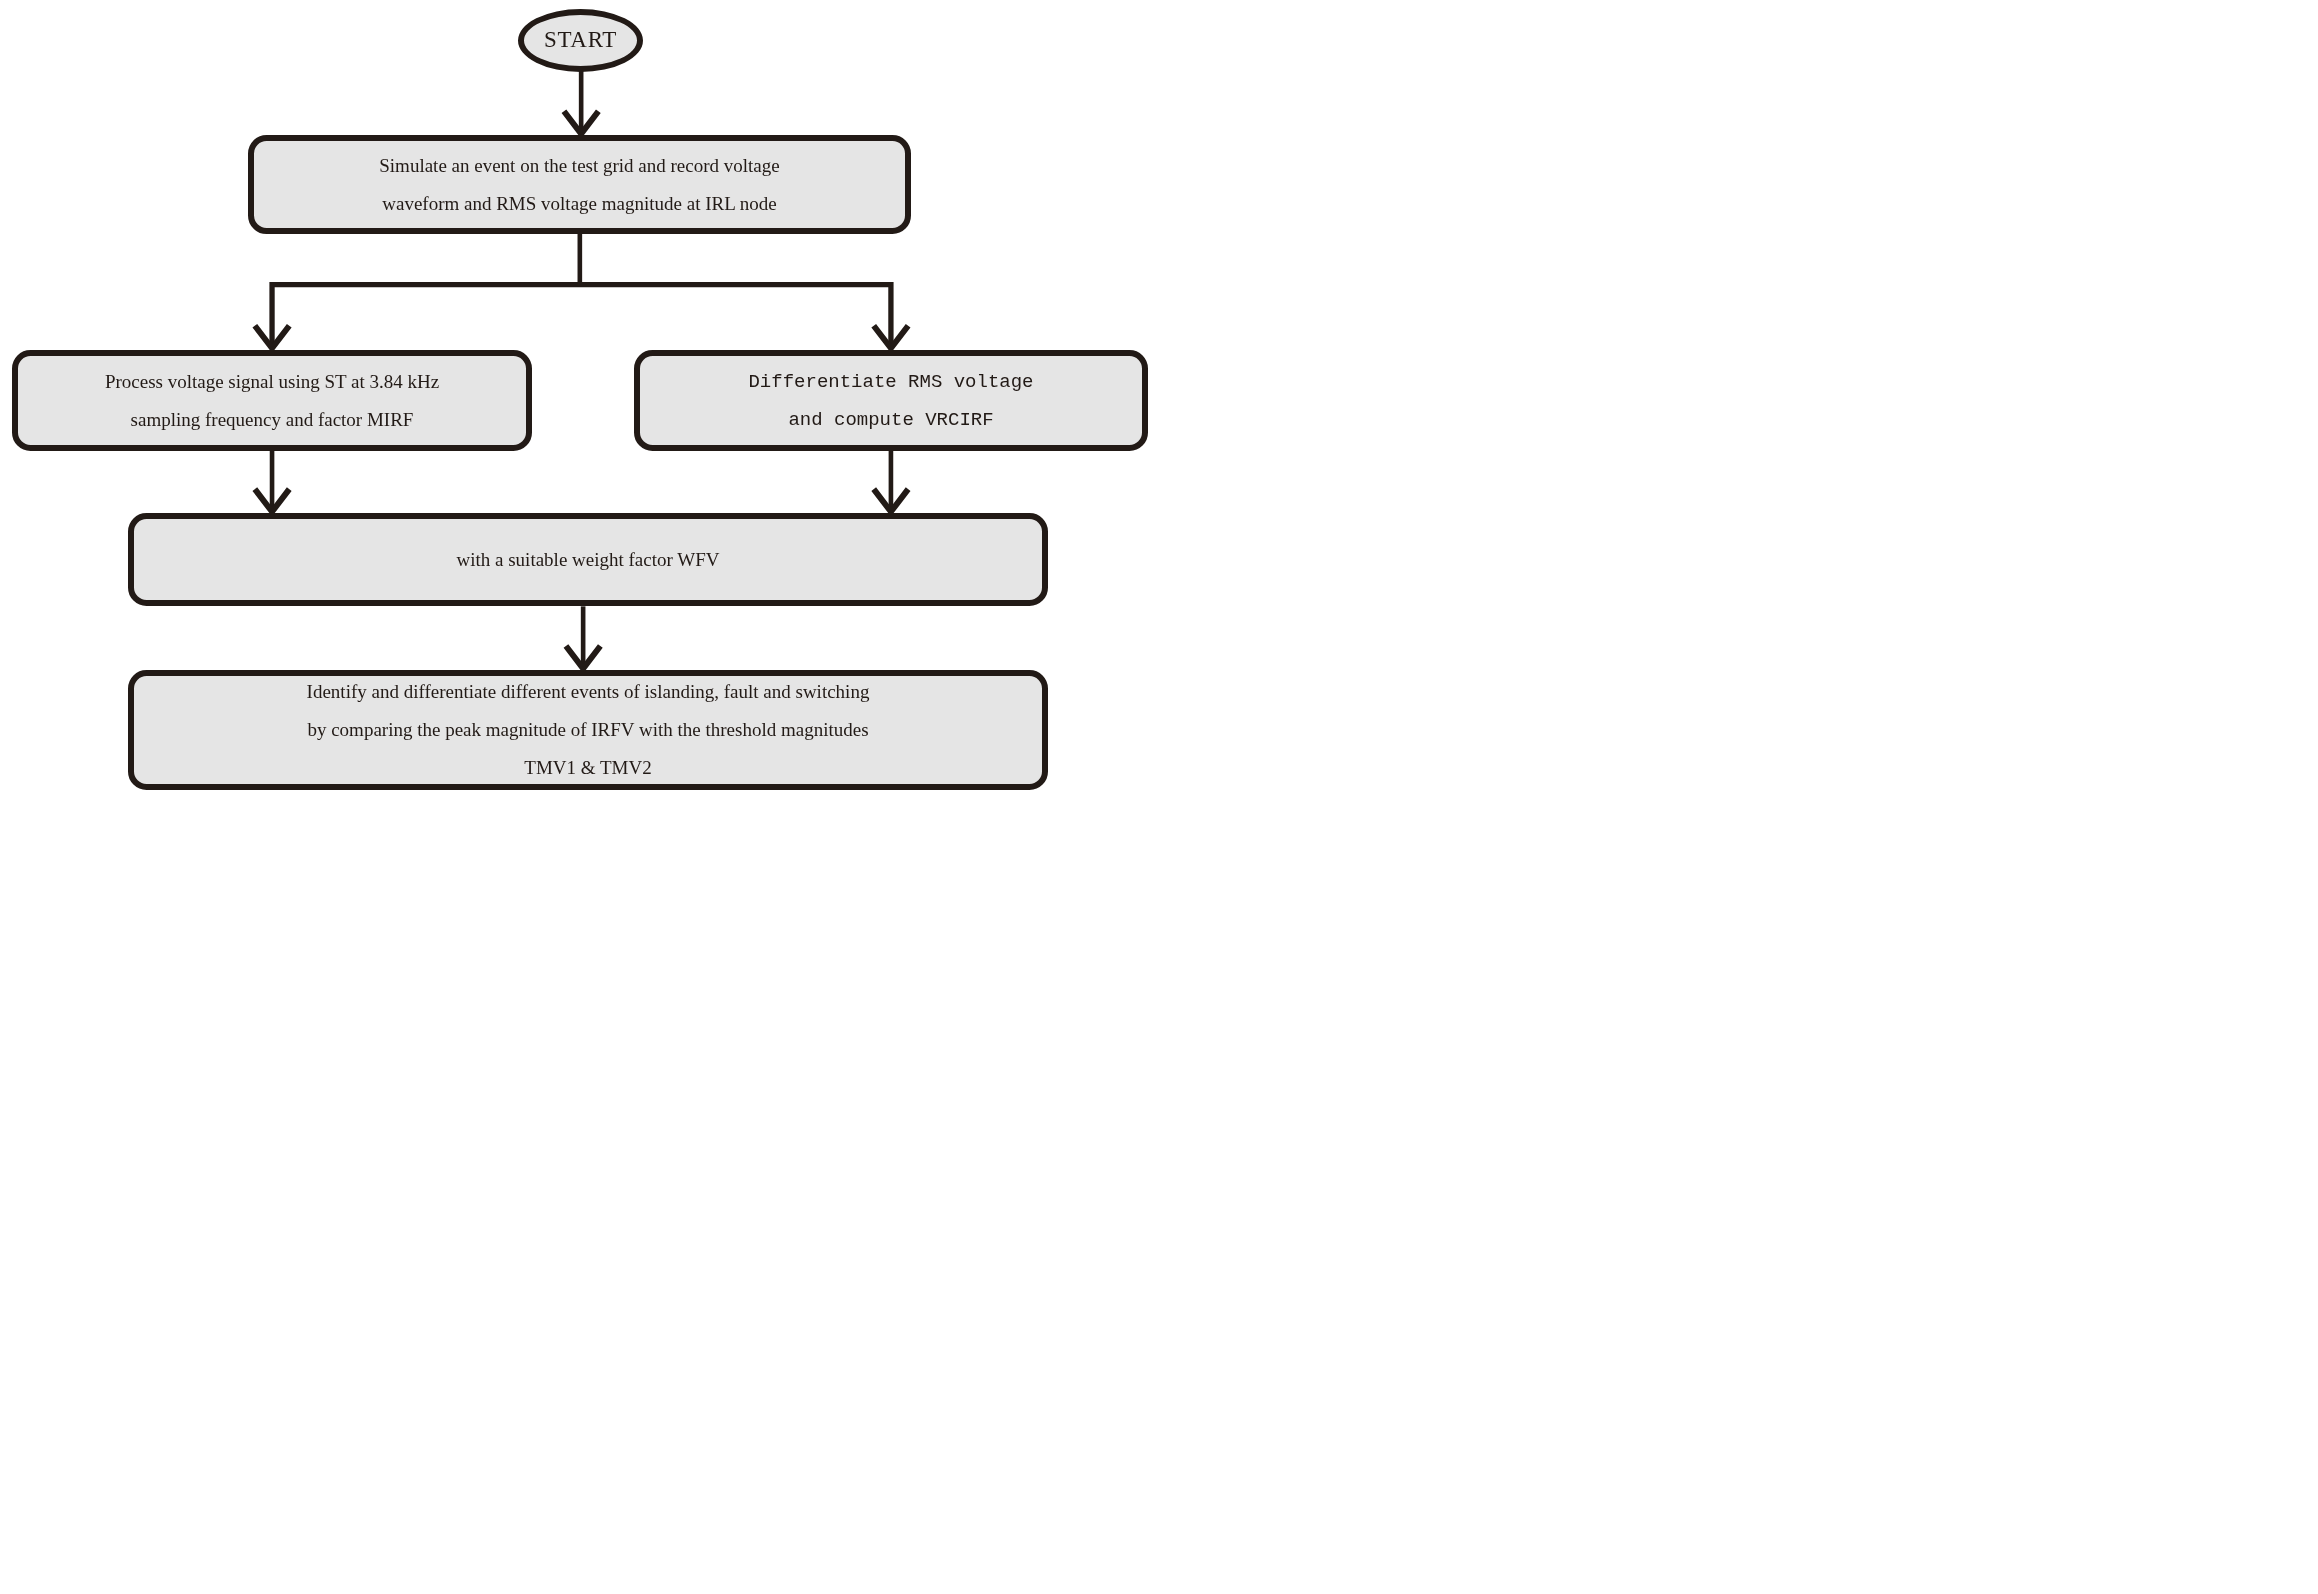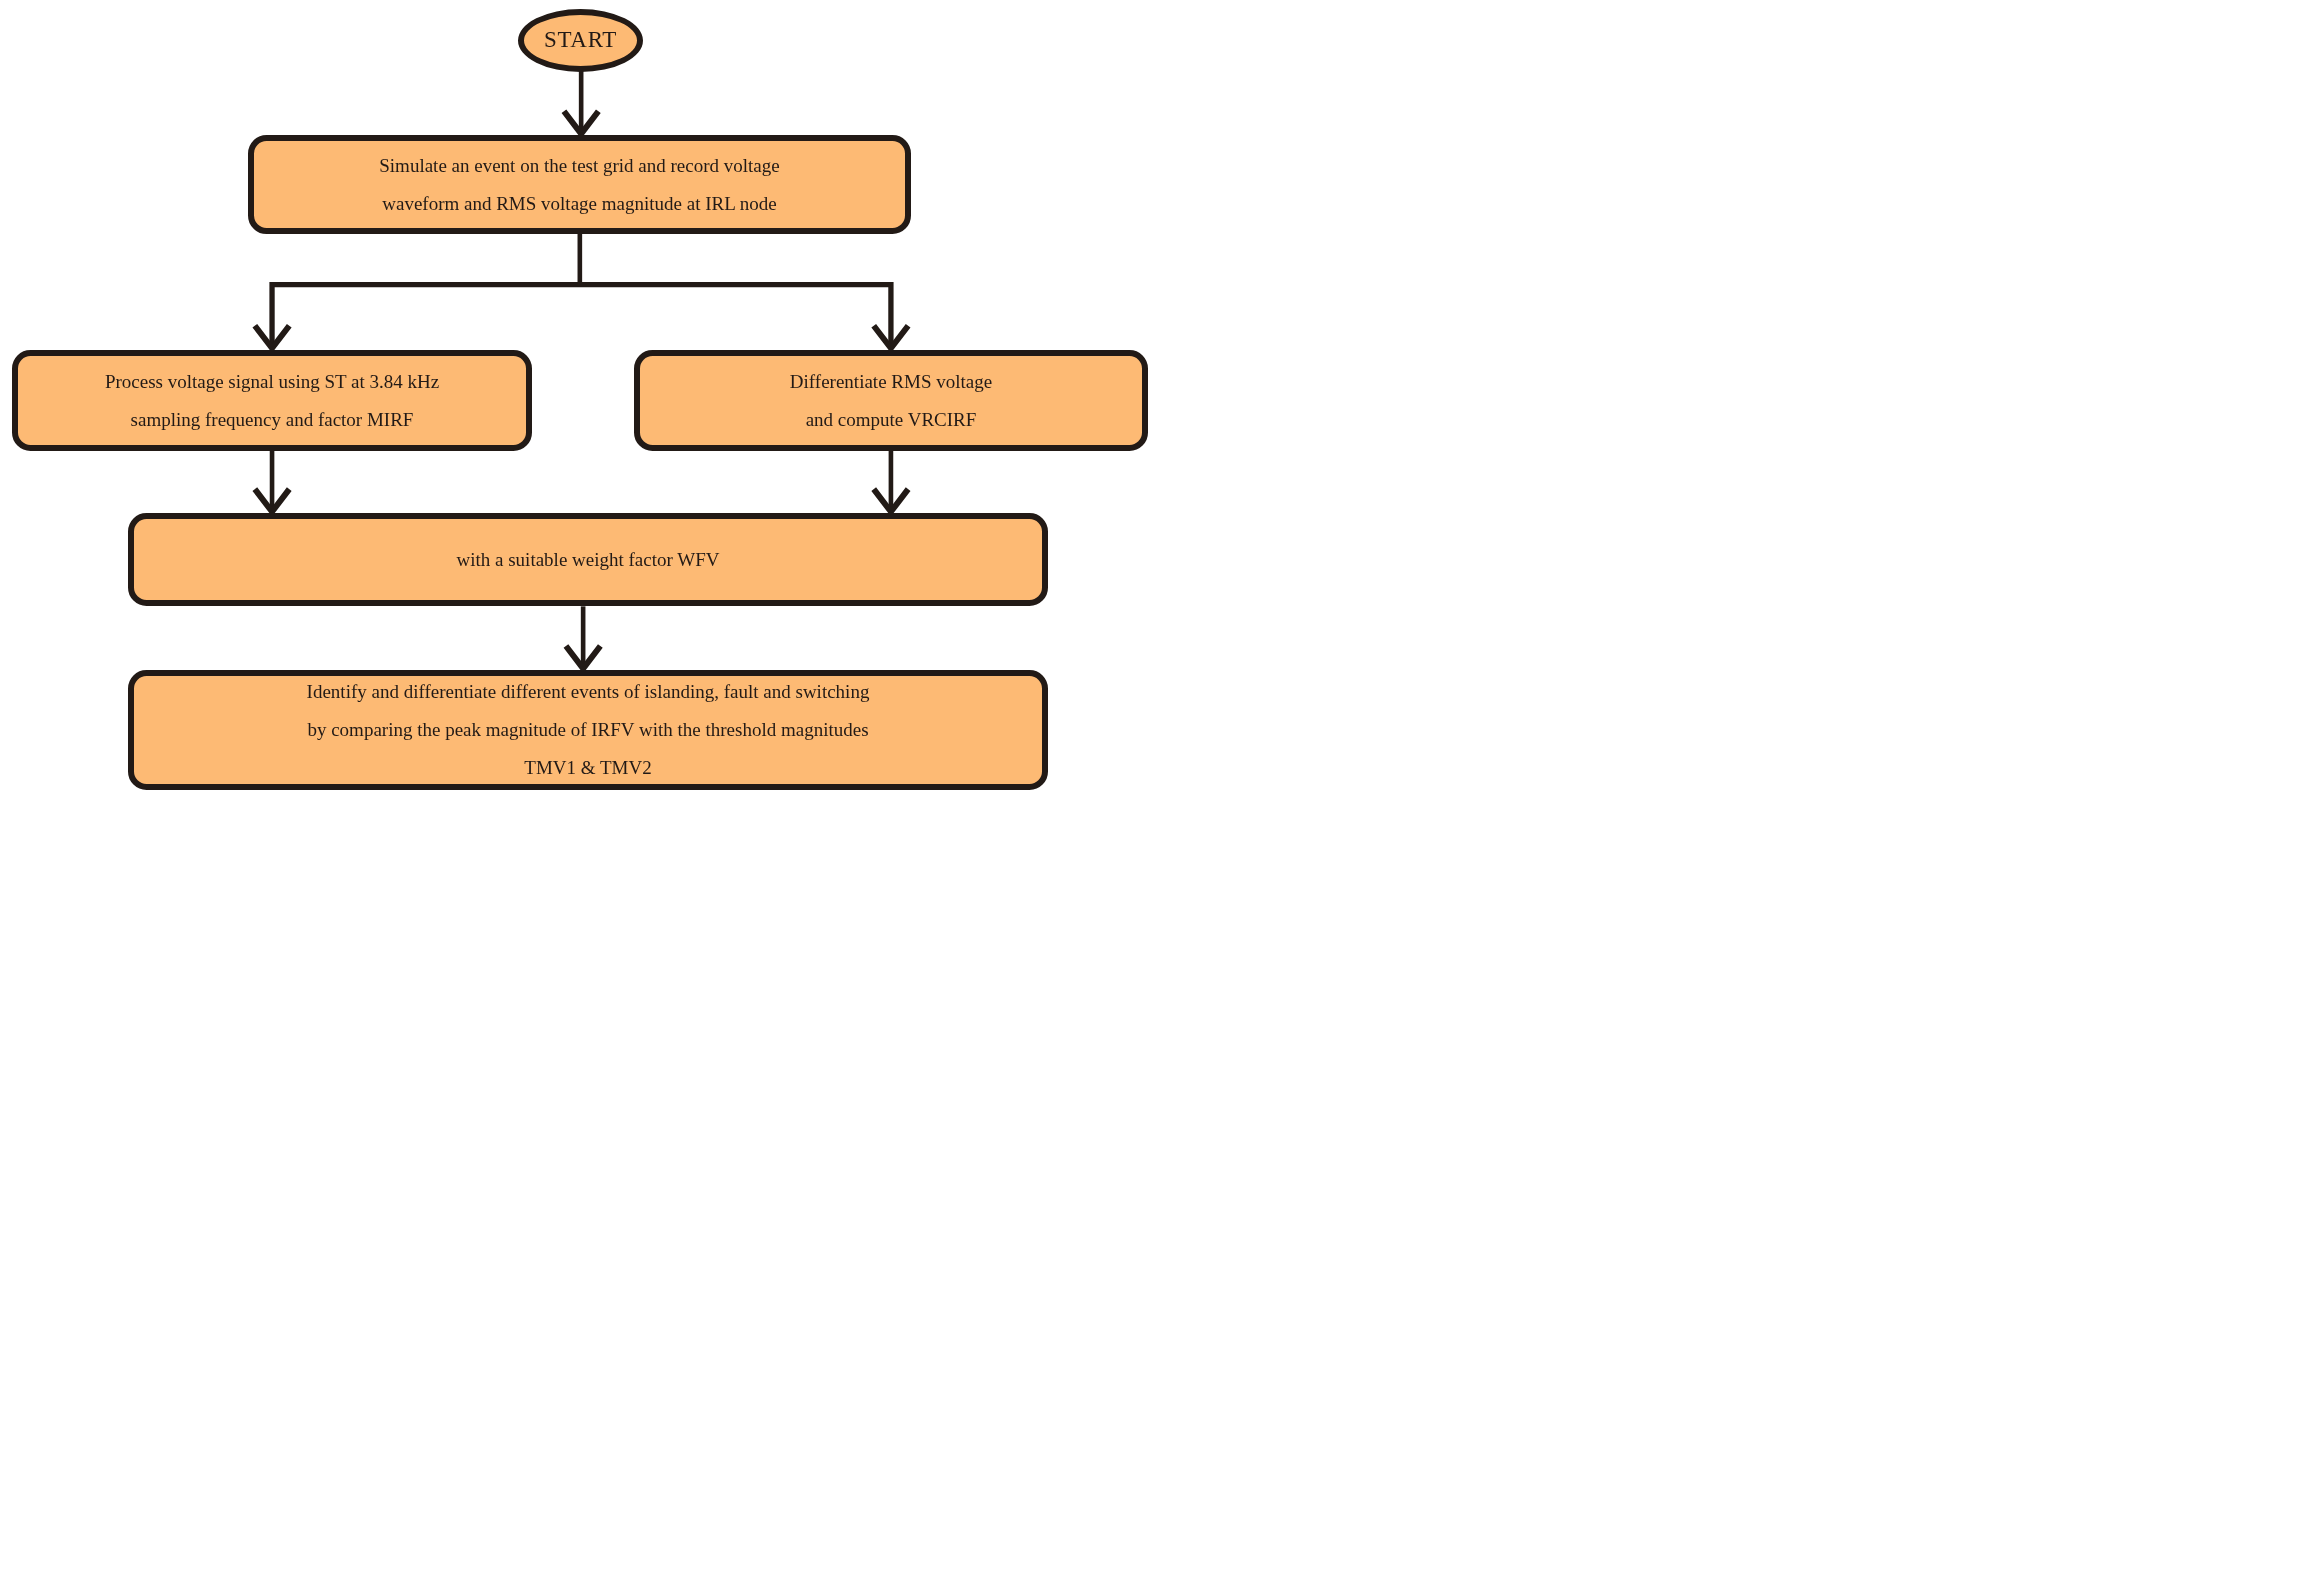--- a/index.html
+++ b/index.html
@@ -20,21 +20,21 @@
     position: absolute;
     left: 0;
     top: 0;
     width: 1159px;
     height: 797px;
     pointer-events: none;
   }
   .node {
     position: absolute;
     box-sizing: border-box;
-    background: #fdba74;
+    background: #e5e5e5;
     border: 6.6px solid #221a16;
     display: flex;
     flex-direction: column;
     align-items: center;
     justify-content: center;
     text-align: center;
   }
   .process {
     border-radius: 18.5px;
   }
@@ -49,21 +49,21 @@
   }
   .terminator .line {
     font-size: 23px;
     line-height: 26.5px;
     letter-spacing: 0.7px;
   }
   
   .n-start        { left: 518px; top: 8.6px;  width: 125px;  height: 63px; }
   .n-simulate     { left: 248px; top: 135px; width: 663px; height: 99px; }
   .n-process-st   { left: 12px;  top: 350px; width: 520px;  height: 101px; }
-  .n-differentiate{ left: 634px; top: 350px; width: 514px;  height: 101px; }
+  .n-differentiate{ left: 634px; top: 350px; width: 514px;  height: 101px; font-family: Liberation Mono, monospace; }
   .n-compute-irfv { left: 128px; top: 513px; width: 920px; height: 93px; }
   .n-identify     { left: 128px; top: 670px;width: 920px; height: 120px; }
   .edge-shaft {
     stroke: #221a16;
     stroke-width: 7;
     fill: none;
   }
   .edge-branch {
     stroke: #221a16;
     stroke-width: 8;

